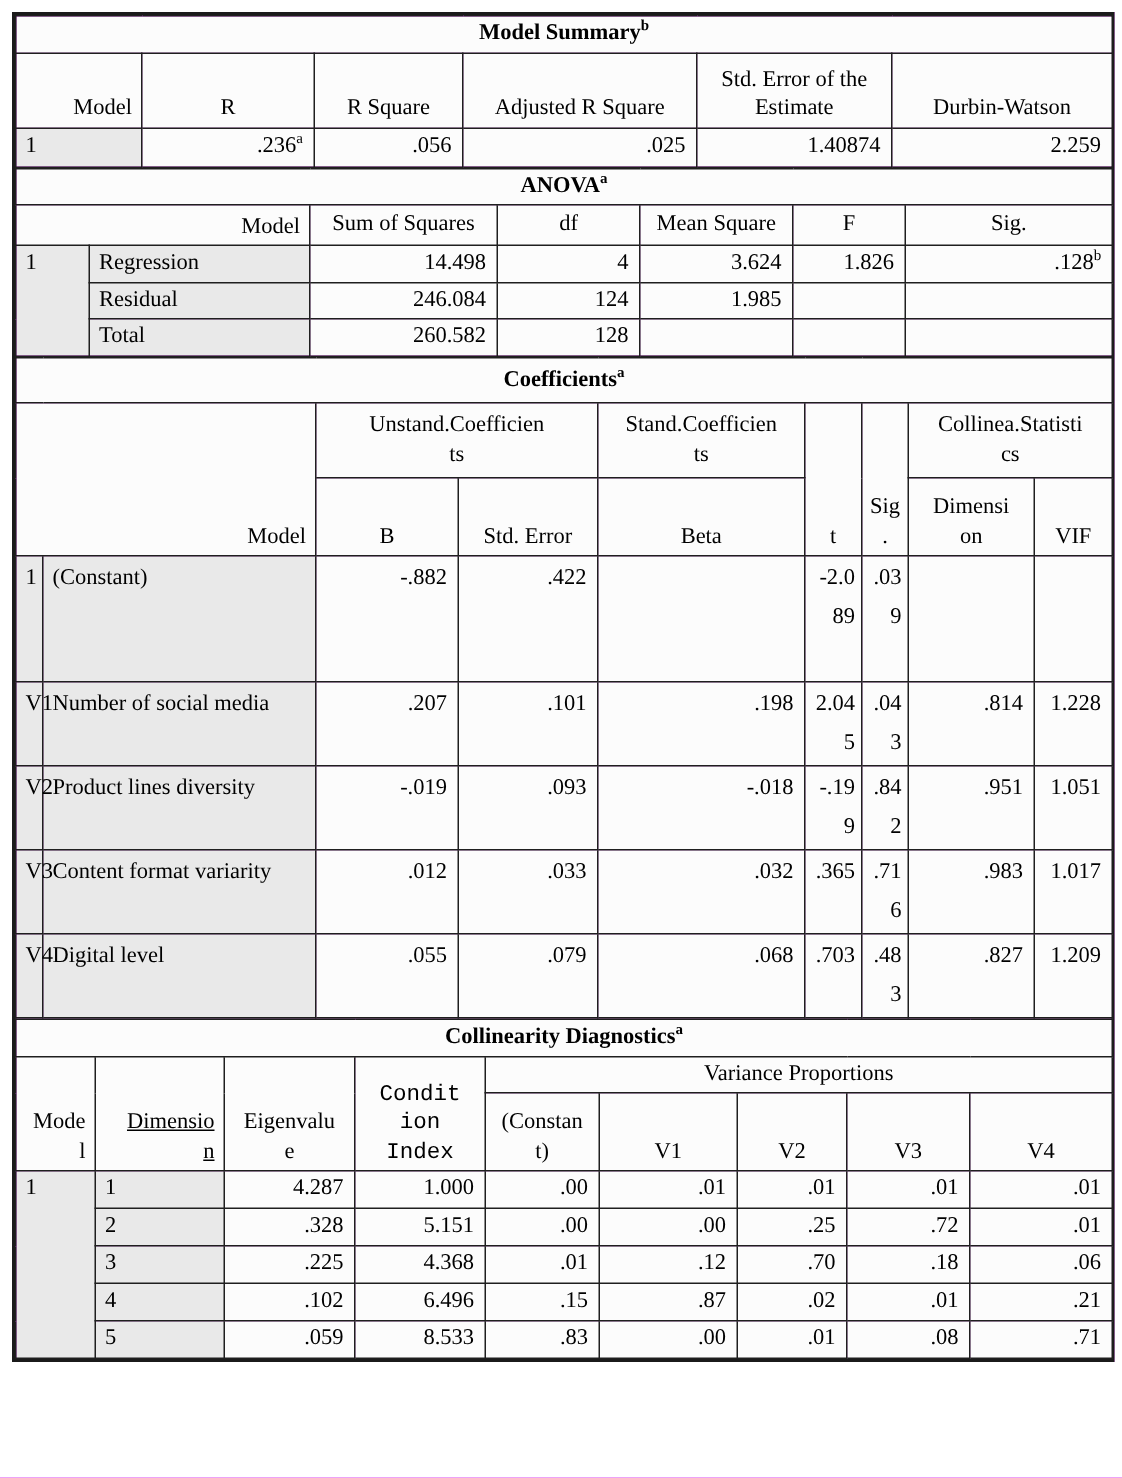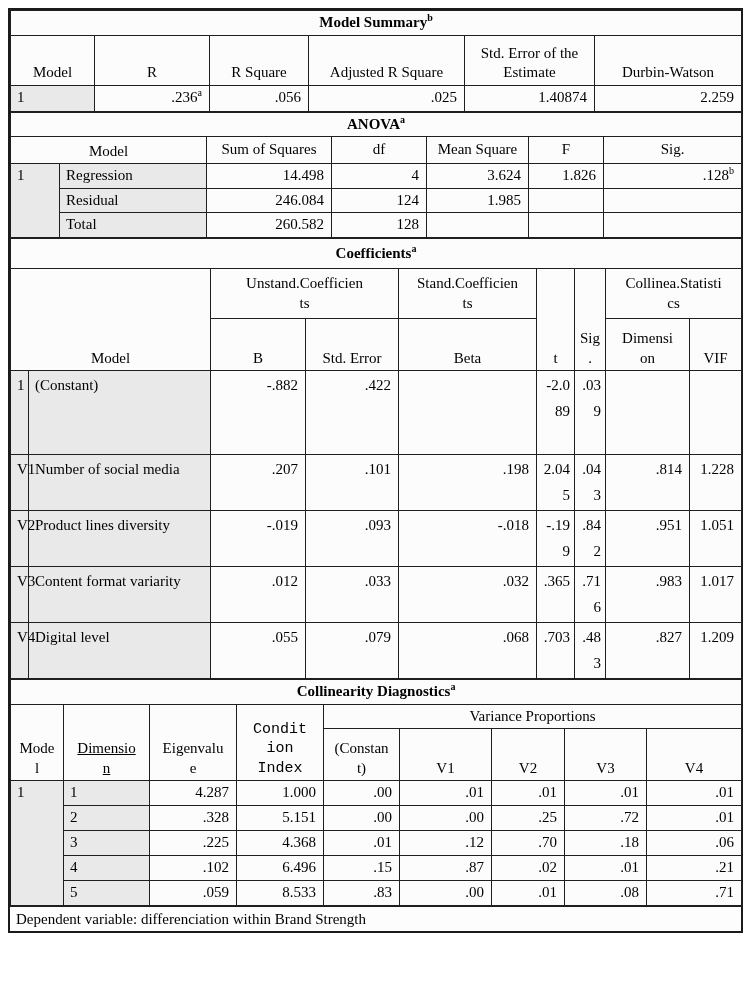--- a/index.html
+++ b/index.html
@@ -18,21 +18,21 @@
   }
   table.t td{
     border:1px solid #1f1f1f;padding:2px 6px;vertical-align:middle;
     background:#fcfcfc;
   }
   td.title-cell{font-weight:bold;text-align:center;vertical-align:middle;}
   sup{font-size:10px;line-height:0;}
   .g{background:#e9e9e9 !important;}   
   .n{text-align:right;padding-right:7px !important;}
   .hb{vertical-align:bottom !important;text-align:center;}
-  .hl{vertical-align:bottom !important;text-align:center;margin-left:28px;}
+  .hl{vertical-align:bottom !important;text-align:right;margin-left:28px;}
   .hm{vertical-align:middle !important;text-align:center;}
   
   table.coef td{vertical-align:top;line-height:1.7;}
   table.coef td.hb,table.coef td.hl,table.coef td.hm{line-height:1.3;}
   .tw{padding:2px 4px !important;overflow-wrap:break-word;word-wrap:break-word;}
   
   .wrapspan{display:inline-block;overflow-wrap:break-word;word-wrap:break-word;vertical-align:bottom;}
   .w119{max-width:119px;}
   .w104{max-width:104px;}
   .w100{max-width:100px;}
@@ -301,15 +301,14 @@
       <td class="n">8.533</td>
       <td class="n">.83</td>
       <td class="n">.00</td>
       <td class="n">.01</td>
       <td class="n">.08</td>
       <td class="n">.71</td>
     </tr>
   </tbody>
     </table>
 
-  <div class="footer">Dependent variable: differenciation within Brand Strength</div>
 
 </div>
 
 </body></html>

